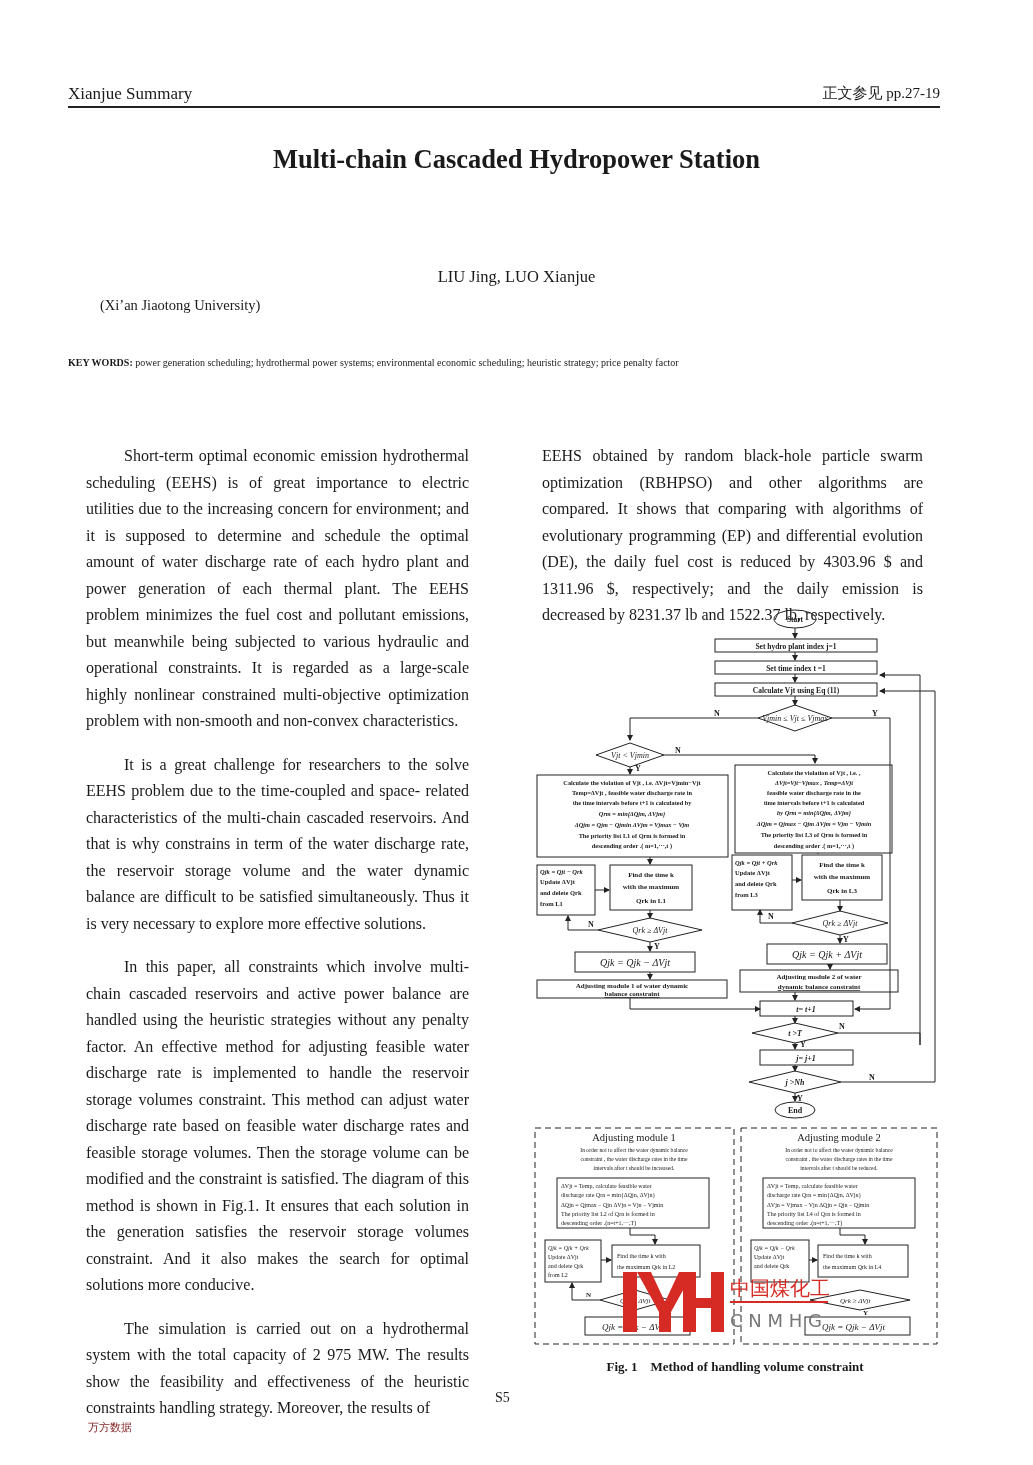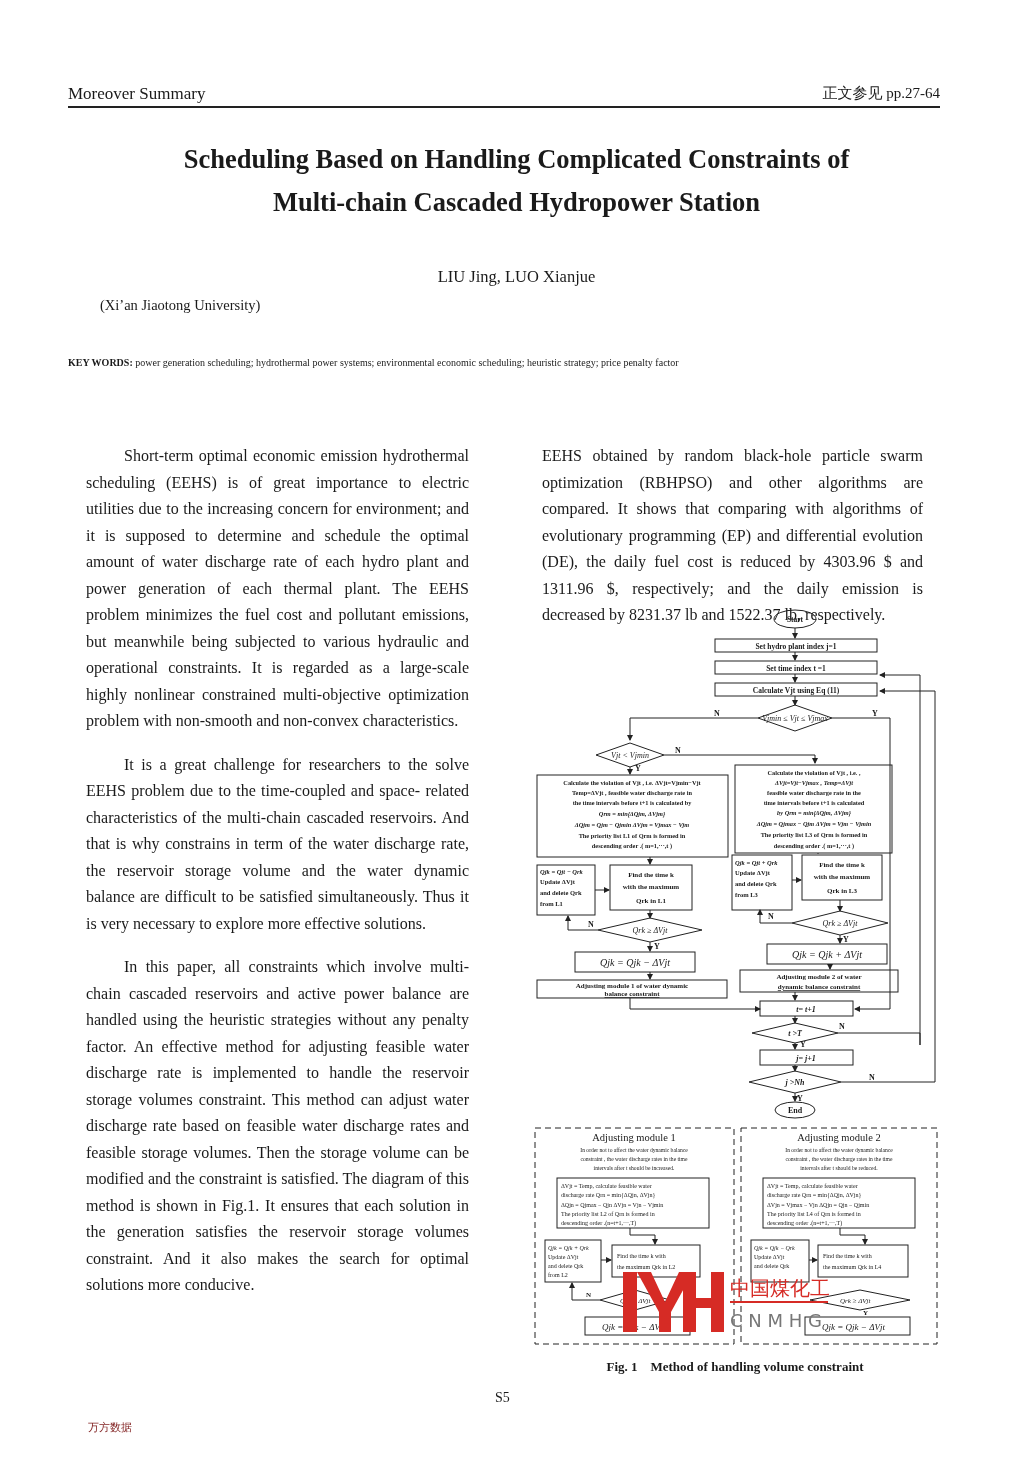--- a/index.html
+++ b/index.html
@@ -24,37 +24,37 @@
   .fig-caption { left:530px; top:1359px; width:410px; text-align:center; font-size:13px; font-weight:bold; }
   .pagenum { left:495px; top:1390px; font-size:14px; font-weight:normal; }
   .footer-cn { left:88px; top:1420px; font-family:Liberation Mono, monospace; font-size:11px; color:#7f1d1d; }
   .watermark { left:623px; top:1272px; width:260px; height:72px; }
   .svgtxt { font-family:"Liberation Serif", serif; fill:#1a1a1a; }
 </style>
 </head>
 <body>
 
 <div class="abs header">
-  <span class="left">Moreover Summary</span>
-  <span class="right">正文参见 pp.27-64</span>
+  <span class="left">Xianjue Summary</span>
+  <span class="right">正文参见 pp.27-19</span>
 </div>
 
 <div class="abs title">
-  <div>Scheduling Based on Handling Complicated Constraints of</div>
   <div>Multi-chain Cascaded Hydropower Station</div>
 </div>
 <div class="abs authors">LIU Jing, LUO Xianjue</div>
 <div class="abs affil">(Xi’an Jiaotong University)</div>
 
 <div class="abs keywords"><b>KEY WORDS:</b><span> power generation scheduling; hydrothermal power systems; environmental economic scheduling; heuristic strategy; price penalty factor</span></div>
 
 <div class="abs col left-col">
   <p>Short-term optimal economic emission hydrothermal scheduling (EEHS) is of great importance to electric utilities due to the increasing concern for environment; and it is supposed to determine and schedule the optimal amount of water discharge rate of each hydro plant and power generation of each thermal plant. The EEHS problem minimizes the fuel cost and pollutant emissions, but meanwhile being subjected to various hydraulic and operational constraints. It is regarded as a large-scale highly nonlinear constrained multi-objective optimization problem with non-smooth and non-convex characteristics.</p>
   <p>It is a great challenge for researchers to the solve EEHS problem due to the time-coupled and space- related characteristics of the multi-chain cascaded reservoirs. And that is why constrains in term of the water discharge rate, the reservoir storage volume and the water dynamic balance are difficult to be satisfied simultaneously. Thus it is very necessary to explore more effective solutions.</p>
   <p>In this paper, all constraints which involve multi-chain cascaded reservoirs and active power balance are handled using the heuristic strategies without any penalty factor. An effective method for adjusting feasible water discharge rate is implemented to handle the reservoir storage volumes constraint. This method can adjust water discharge rate based on feasible water discharge rates and feasible storage volumes. Then the storage volume can be modified and the constraint is satisfied. The diagram of this method is shown in Fig.1. It ensures that each solution in the generation satisfies the reservoir storage volumes constraint. And it also makes the search for optimal solutions more conducive.</p>
+  <p>The simulation is carried out on a hydrothermal system with the total capacity of 2 975 MW. The results show the feasibility and effectiveness of the heuristic constraints handling strategy. Moreover, the results of</p>
 </div>
 
 <div class="abs col right-col">
   <p class="noindent">EEHS obtained by random black-hole particle swarm optimization (RBHPSO) and other algorithms are compared. It shows that comparing with algorithms of evolutionary programming (EP) and differential evolution (DE), the daily fuel cost is reduced by 4303.96 $ and 1311.96 $, respectively; and the daily emission is decreased by 8231.37 lb and 1522.37 lb, respectively.</p>
 </div>
 
 <div class="abs fig">
 <svg viewBox="0 0 410 770" xmlns="http://www.w3.org/2000/svg">
   <defs>
     <marker id="arr" markerWidth="6" markerHeight="6" refX="5" refY="3" orient="auto">

